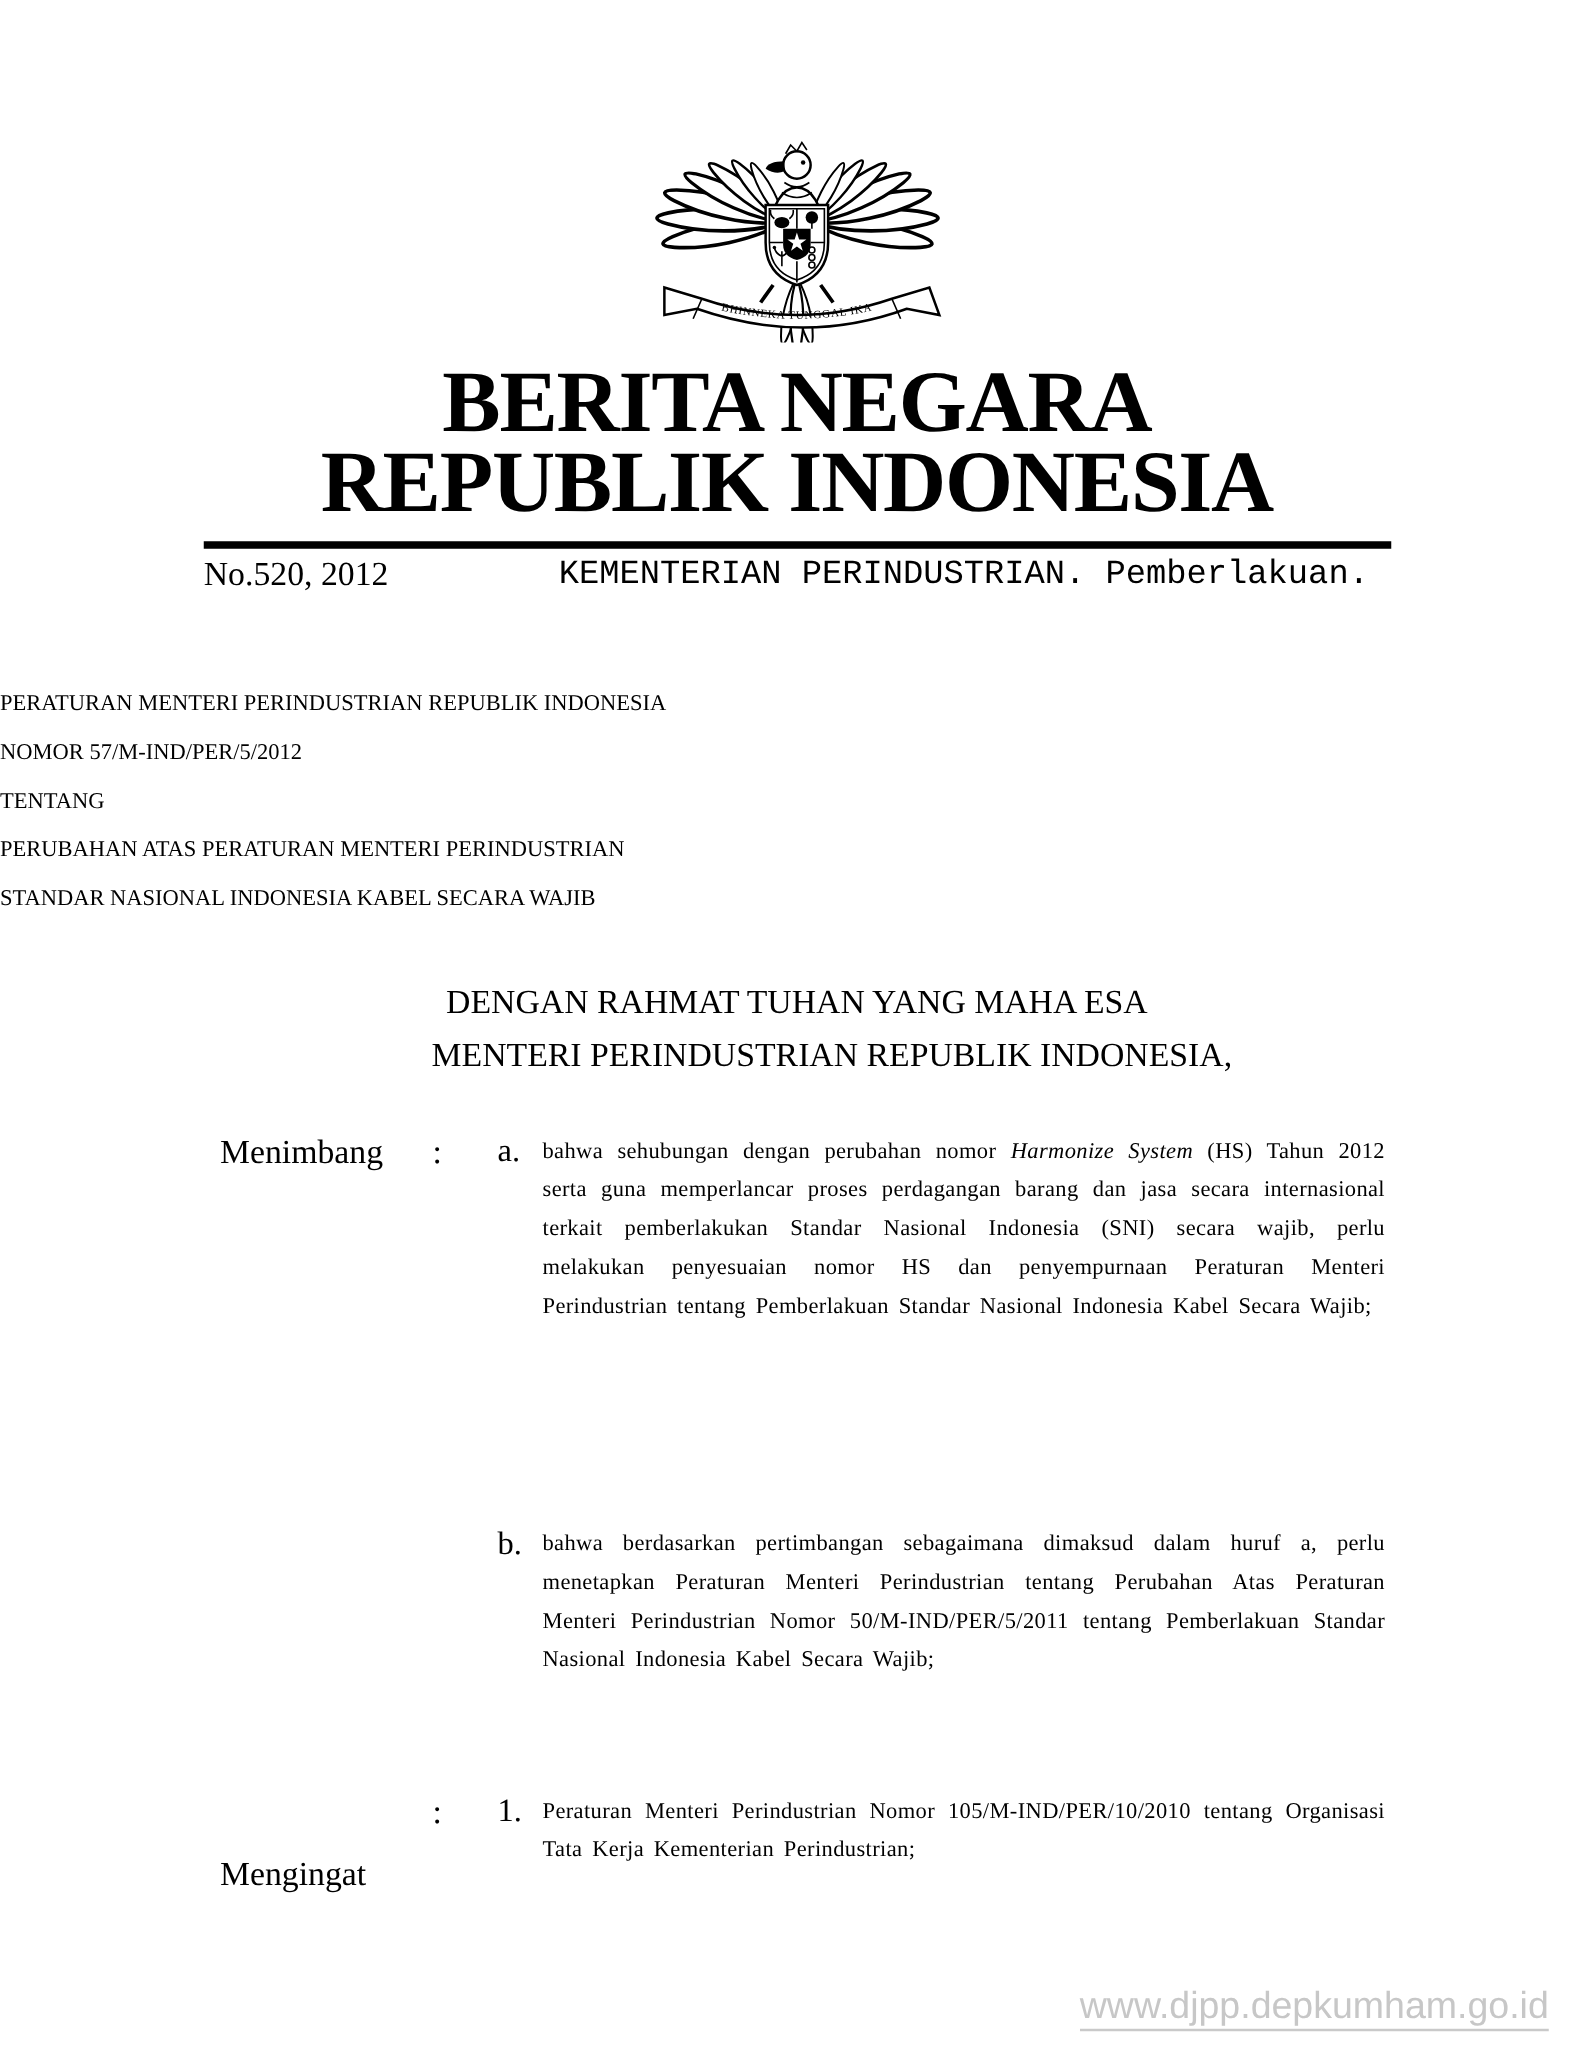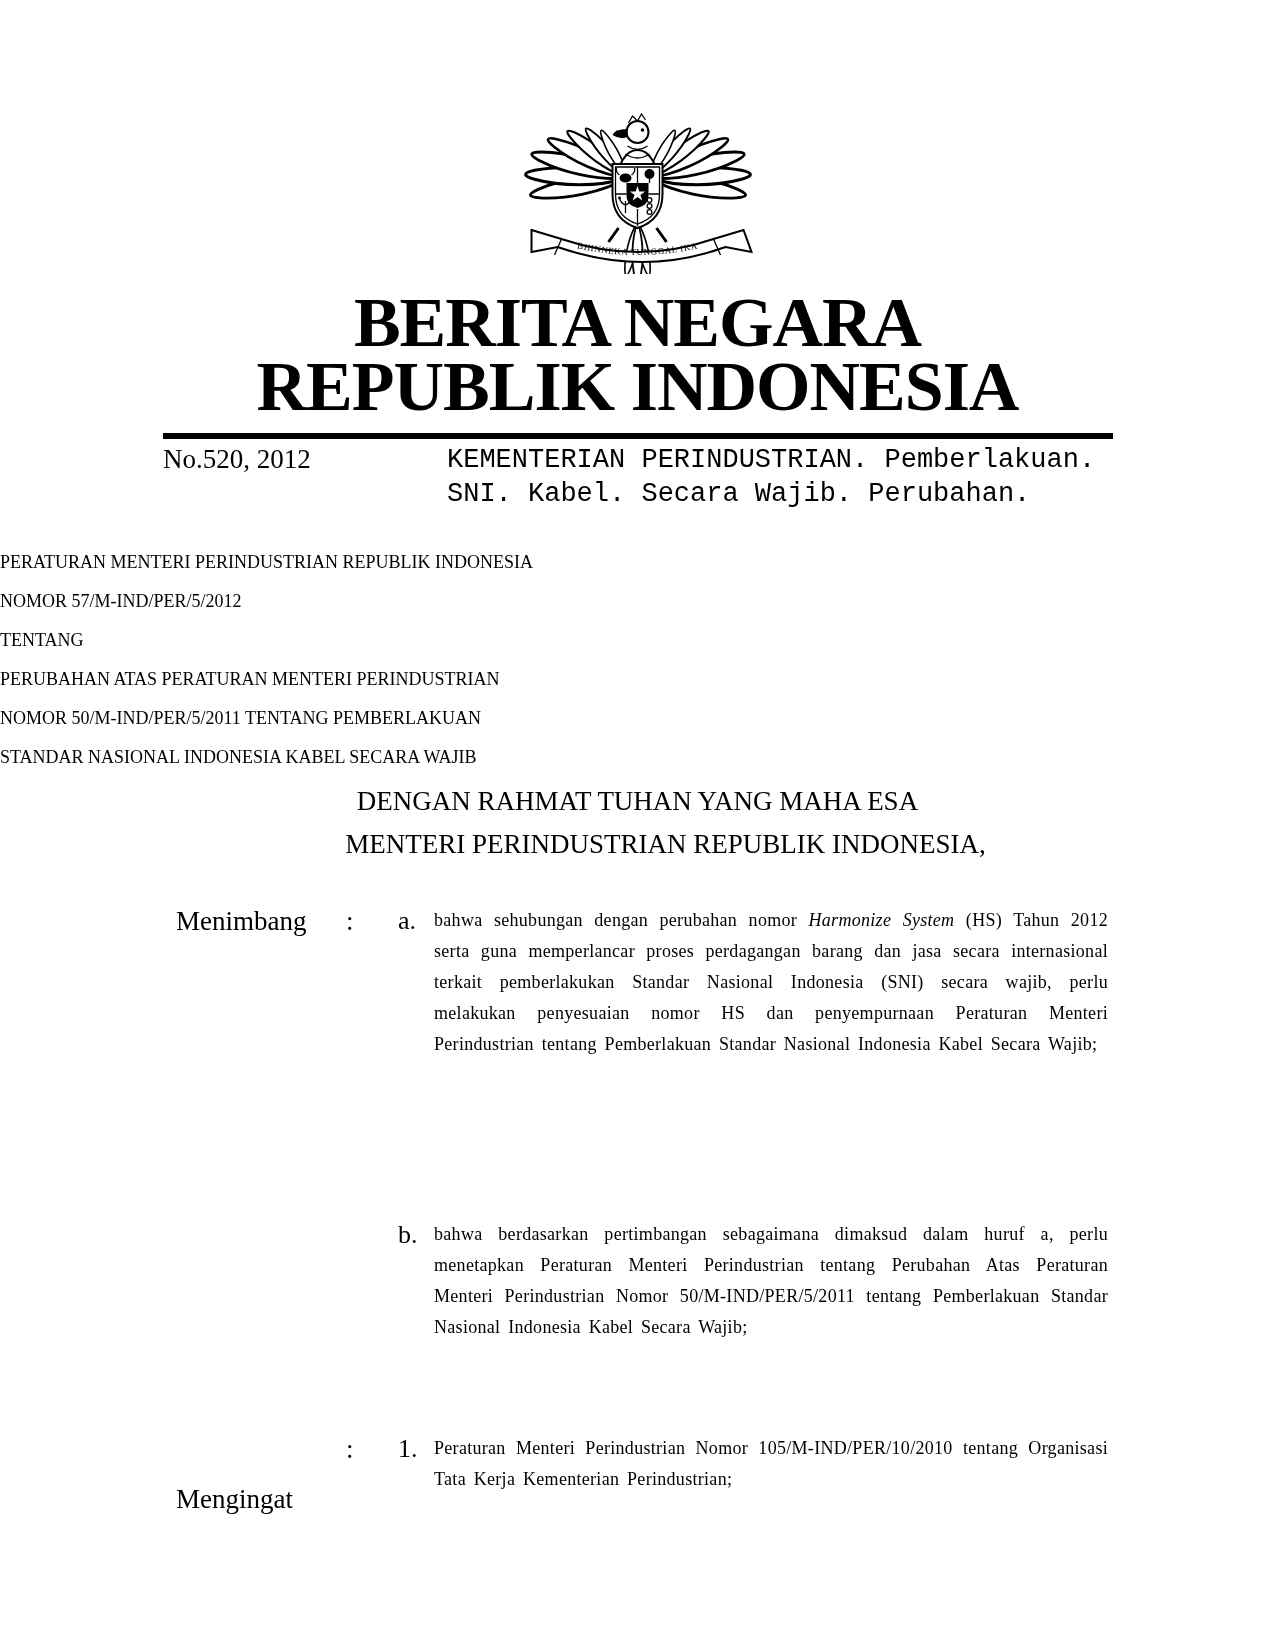--- a/index.html
+++ b/index.html
@@ -130,29 +130,27 @@
 
   <div class="masthead">
     <div>BERITA NEGARA</div>
     <div>REPUBLIK INDONESIA</div>
   </div>
 
   <div class="rule"></div>
 
   <div class="gz-num">No.520, 2012</div>
   <div class="gz-subject"><span>KEMENTERIAN PERINDUSTRIAN. Pemberlakuan.</span><br>
-    <span>SNI. Kabel. Secara Wajib. Perubahan.</span>
   </div>
 
   <div class="reg-title">
     <div>PERATURAN MENTERI PERINDUSTRIAN REPUBLIK INDONESIA</div>
     <div>NOMOR 57/M-IND/PER/5/2012</div>
     <div>TENTANG</div>
     <div>PERUBAHAN ATAS PERATURAN MENTERI PERINDUSTRIAN</div>
-    <div>NOMOR 50/M-IND/PER/5/2011 TENTANG PEMBERLAKUAN</div>
     <div>STANDAR NASIONAL INDONESIA KABEL SECARA WAJIB</div>
   </div>
 
   <div class="invocation">DENGAN RAHMAT TUHAN YANG MAHA ESA</div>
   <div class="issuer">MENTERI PERINDUSTRIAN REPUBLIK INDONESIA,</div>
 
   <div class="kv-label" style="top:906px;">Menimbang</div>
   <div class="kv-colon" style="top:906px;">:</div>
 
   <div class="item-row" style="top:905px;">
@@ -166,14 +164,15 @@
   </div>
 
   <div class="kv-label" style="top:1484px;">Mengingat</div>
   <div class="kv-colon" style="top:1434px;">:</div>
 
   <div class="item-row" style="top:1433px;">
     <div class="item-marker">1.</div>
     <div class="item-text">Peraturan Menteri Perindustrian Nomor 105/M-IND/PER/10/2010 tentang Organisasi Tata Kerja Kementerian Perindustrian;</div>
   </div>
 
+  <div class="watermark">www.djpp.depkumham.go.id</div>
 
 </div>
 
 </body></html>

